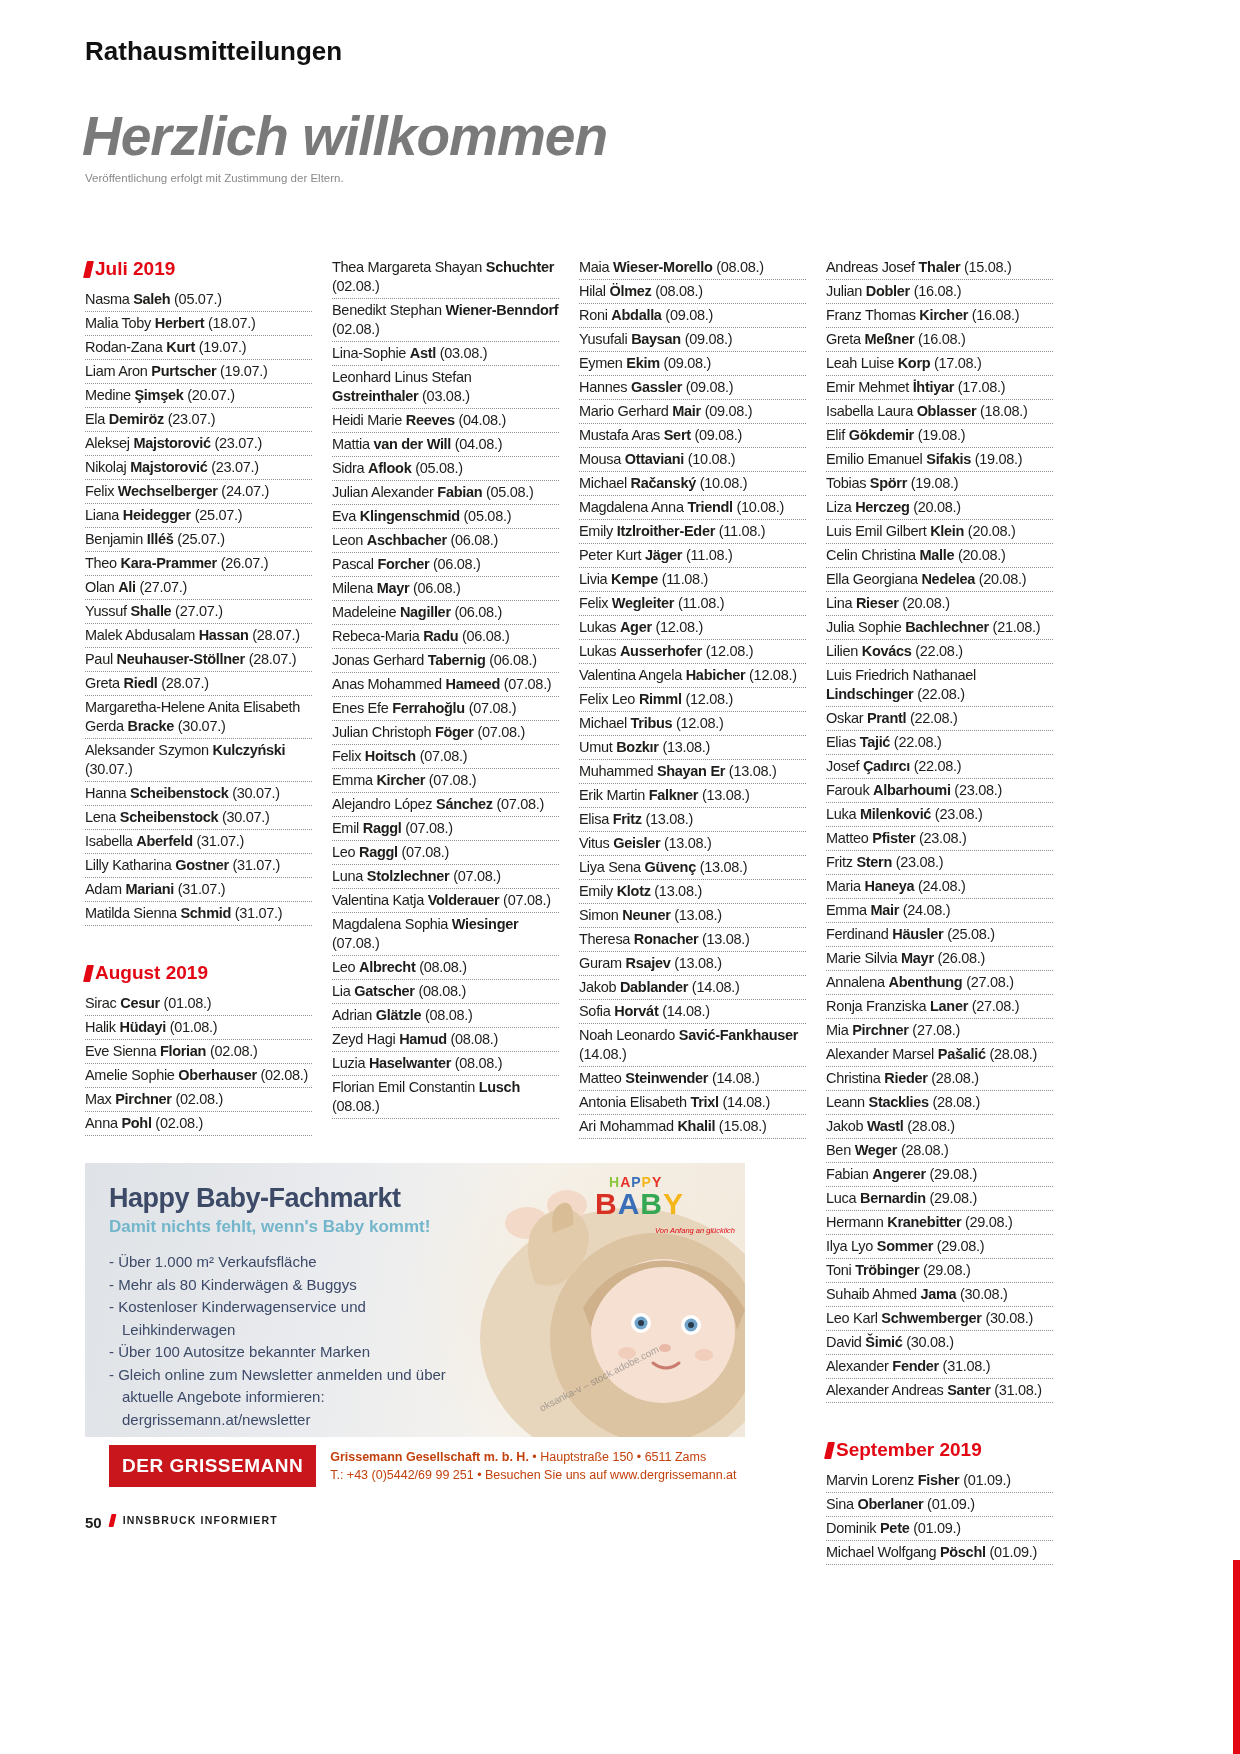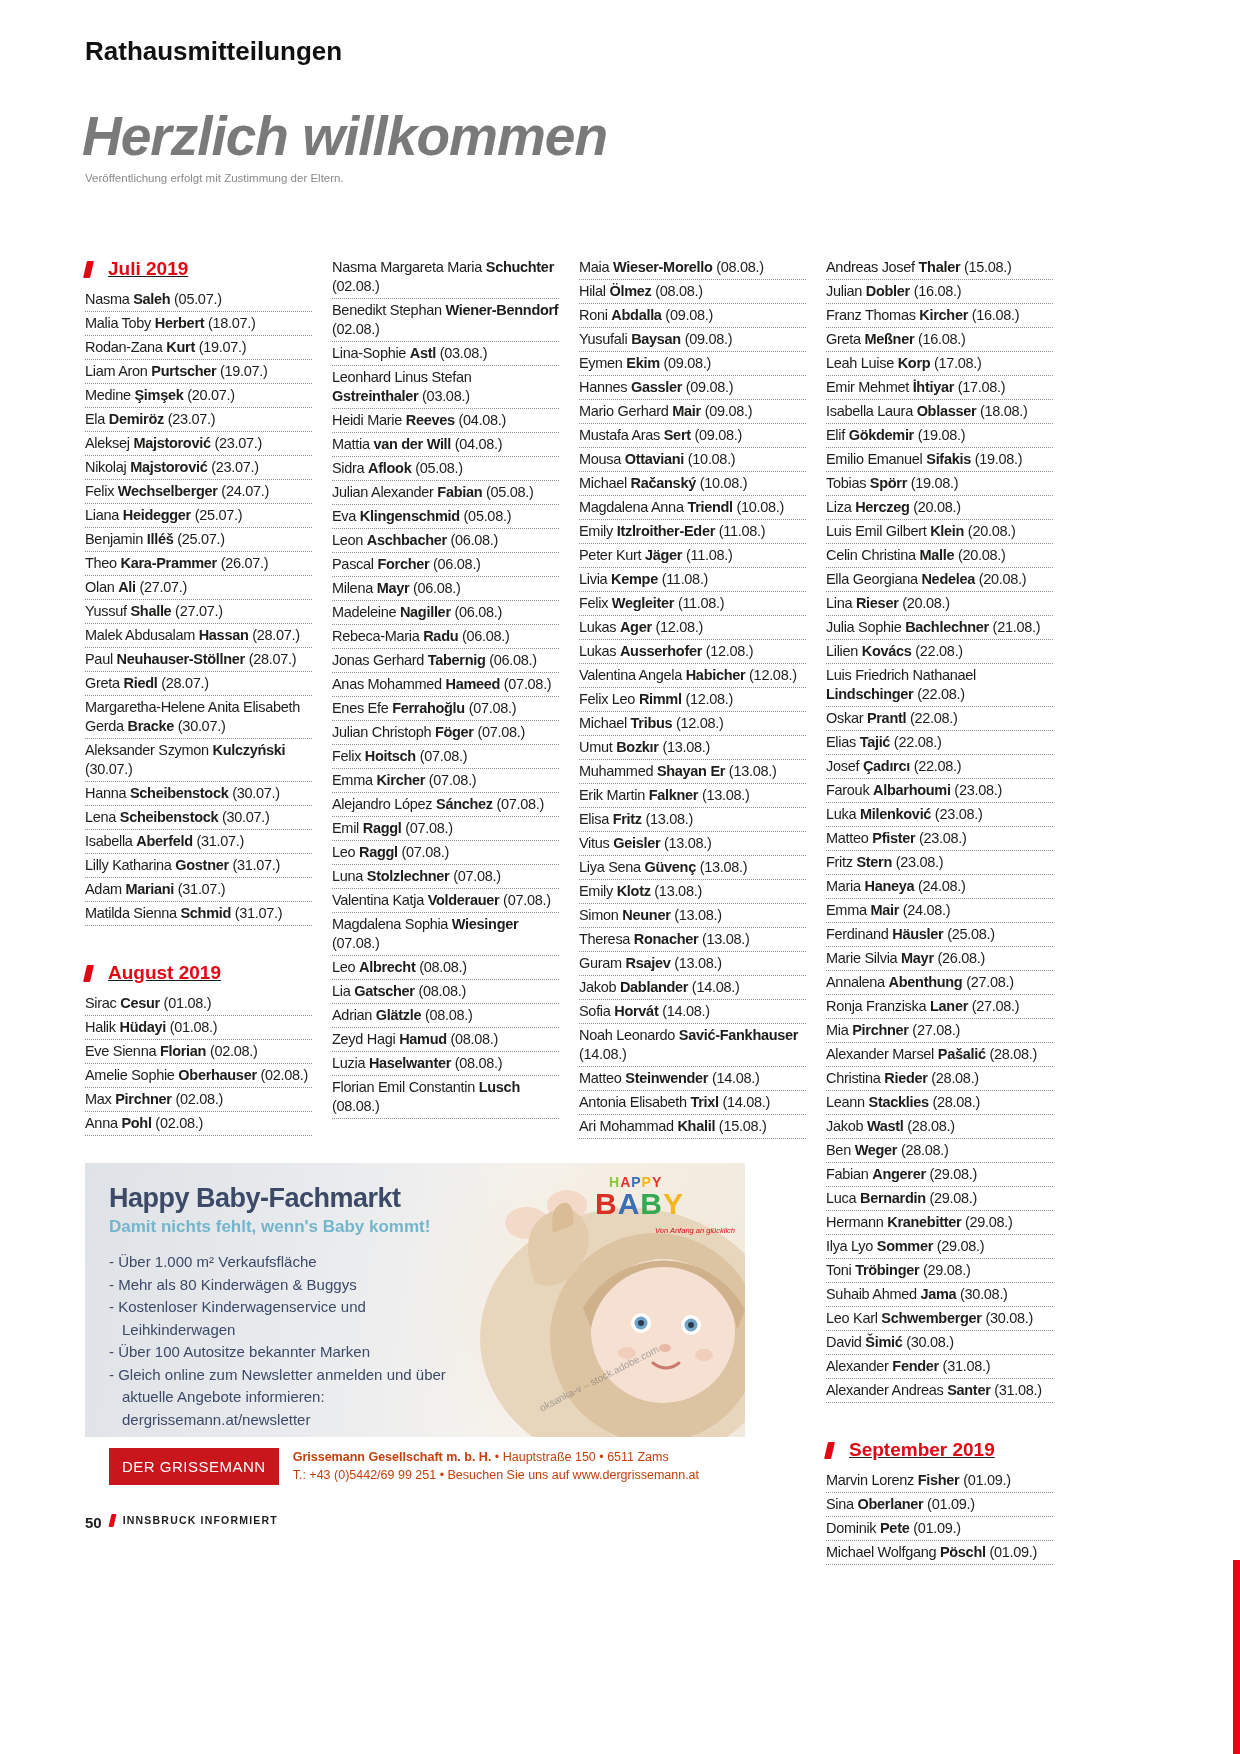--- a/index.html
+++ b/index.html
@@ -5,21 +5,21 @@
   html,body{margin:0;padding:0;background:#ffffff;}
   body{width:1240px;height:1754px;position:relative;overflow:hidden;
        font-family:"Liberation Sans","DejaVu Sans",sans-serif;color:#1d1d1b;}
   .kicker{position:absolute;left:85px;top:36px;font-size:26px;font-weight:700;color:#111;}
   .main-title{position:absolute;left:82px;top:104px;font-size:55px;font-weight:700;
               font-style:italic;color:#7a7a7a;letter-spacing:-1px;}
   .subtitle{position:absolute;left:85px;top:172px;font-size:11.5px;color:#8a8a8a;}
 
   .columns{position:absolute;left:85px;top:256px;width:968px;display:flex;gap:20px;align-items:flex-start;}
   .col{width:227px;flex:0 0 227px;}
-  .sec{display:flex;align-items:center;gap:16px;margin:36px 0 8px 0;text-decoration:underline;}
+  .sec{display:flex;align-items:center;gap:3px;margin:36px 0 8px 0;}
   .col .sec:first-child{margin-top:2px;}
   .sec-label{font-size:19px;font-weight:700;color:#e30613;}
   .slash{display:inline-block;width:7px;height:17px;background:#e30613;
          transform:skewX(-13deg);border-radius:1px;}
   .entry{font-size:14.5px;line-height:19px;letter-spacing:-0.3px;
          padding:2px 0 2px 0;border-bottom:1px dotted #8f8f8f;}
   .entry b{font-weight:700;}
 
   
   .ad{position:absolute;left:85px;top:1163px;width:660px;height:332px;
@@ -27,21 +27,21 @@
       overflow:hidden;}
   .ad-photo{position:absolute;right:0;top:0;width:330px;height:274px;}
   .ad-content{position:absolute;left:24px;top:20px;width:360px;}
   .ad-title{font-size:27px;font-weight:700;color:#3c4a68;letter-spacing:-0.5px;}
   .ad-sub{font-size:17px;font-weight:700;color:#73b6cc;margin-top:3px;}
   .ad-bullets{margin:14px 0 0 0;padding:0;list-style:none;font-size:15px;color:#3c4a68;line-height:1.5;}
   .ad-bullets li{padding-left:13px;}
   .ad-bullets li::before{content:"- ";margin-left:-13px;}
   .ad-bottom{position:absolute;left:0;right:0;bottom:0;height:58px;background:#ffffff;
              display:flex;align-items:center;gap:14px;padding-left:24px;}
-  .grissemann-box{background:#c9161c;color:#ffffff;font-weight:400;font-size:15px;
+  .grissemann-box{background:#c9161c;color:#ffffff;font-weight:700;font-size:19px;
                   letter-spacing:0.5px;padding:10px 13px;white-space:nowrap;}
   .ad-contact{font-size:12.5px;color:#c2410c;line-height:1.45;}
   .hb-logo{position:absolute;right:10px;top:12px;width:140px;text-align:left;line-height:1;}
   .hb-happy{font-size:14px;font-weight:700;letter-spacing:1px;margin-left:14px;}
   .hb-baby{font-size:30px;font-weight:700;letter-spacing:1px;}
   .hb-tag{font-size:7.5px;font-style:italic;color:#e30613;margin-top:8px;text-align:right;}
   .watermark{position:absolute;right:80px;top:210px;font-size:10px;color:rgba(110,110,110,0.55);
              transform:rotate(-27deg);white-space:nowrap;}
 
   
@@ -94,21 +94,21 @@
         <span class="sec-label">August 2019</span>
       </div>
       <div class="entry"><span>Sirac </span><b>Cesur</b><span> (01.08.)</span></div>
       <div class="entry"><span>Halik </span><b>Hüdayi</b><span> (01.08.)</span></div>
       <div class="entry"><span>Eve Sienna </span><b>Florian</b><span> (02.08.)</span></div>
       <div class="entry"><span>Amelie Sophie </span><b>Oberhauser</b><span> (02.08.)</span></div>
       <div class="entry"><span>Max </span><b>Pirchner</b><span> (02.08.)</span></div>
       <div class="entry"><span>Anna </span><b>Pohl</b><span> (02.08.)</span></div>
     </div>
     <div class="col">
-      <div class="entry"><span>Nasma Margareta Maria </span><b>Schuchter</b><span> (02.08.)</span></div>
+      <div class="entry"><span>Thea Margareta Shayan </span><b>Schuchter</b><span> (02.08.)</span></div>
       <div class="entry"><span>Benedikt Stephan </span><b>Wiener-Benndorf</b><span> (02.08.)</span></div>
       <div class="entry"><span>Lina-Sophie </span><b>Astl</b><span> (03.08.)</span></div>
       <div class="entry"><span>Leonhard Linus Stefan </span><b>Gstreinthaler</b><span> (03.08.)</span></div>
       <div class="entry"><span>Heidi Marie </span><b>Reeves</b><span> (04.08.)</span></div>
       <div class="entry"><span>Mattia </span><b>van der Will</b><span> (04.08.)</span></div>
       <div class="entry"><span>Sidra </span><b>Aflook</b><span> (05.08.)</span></div>
       <div class="entry"><span>Julian Alexander </span><b>Fabian</b><span> (05.08.)</span></div>
       <div class="entry"><span>Eva </span><b>Klingenschmid</b><span> (05.08.)</span></div>
       <div class="entry"><span>Leon </span><b>Aschbacher</b><span> (06.08.)</span></div>
       <div class="entry"><span>Pascal </span><b>Forcher</b><span> (06.08.)</span></div>

